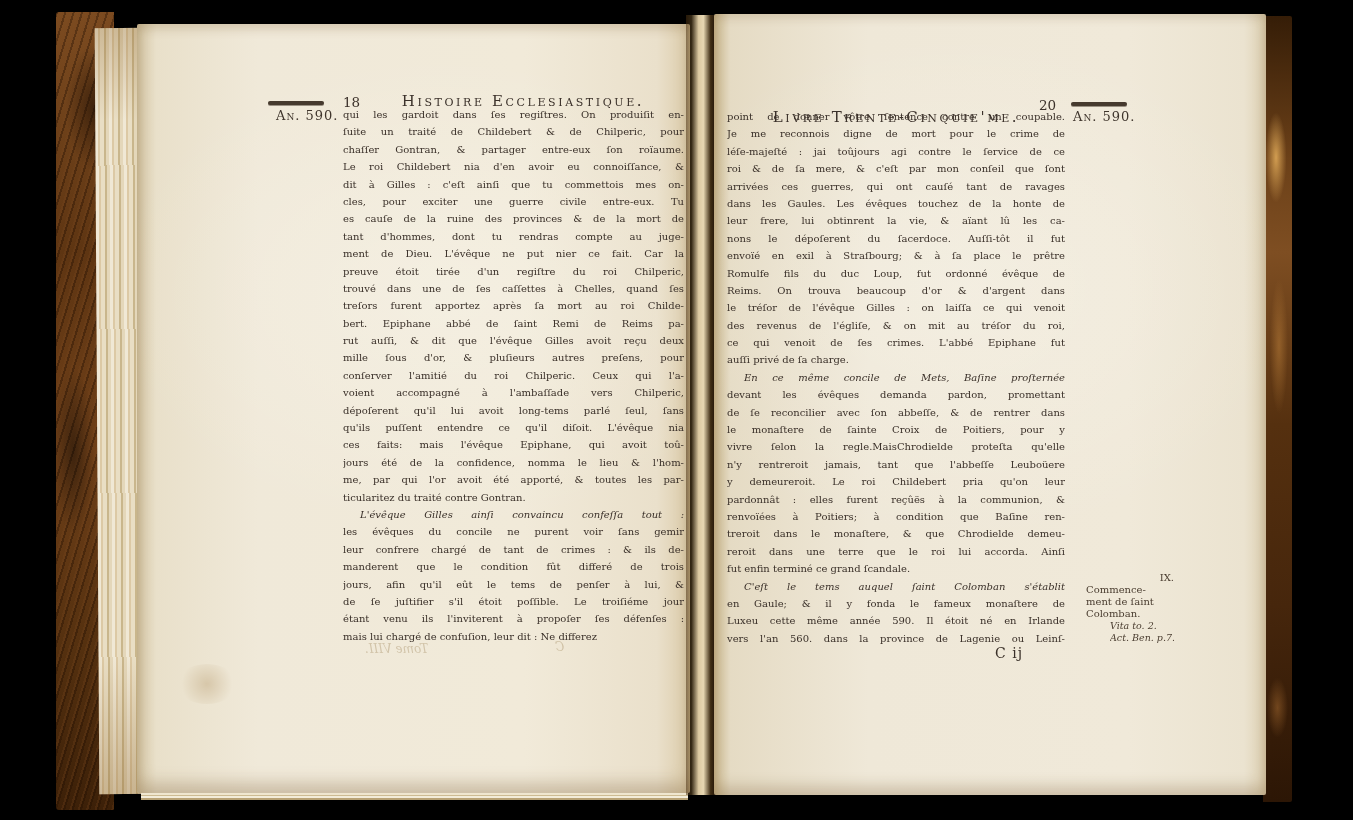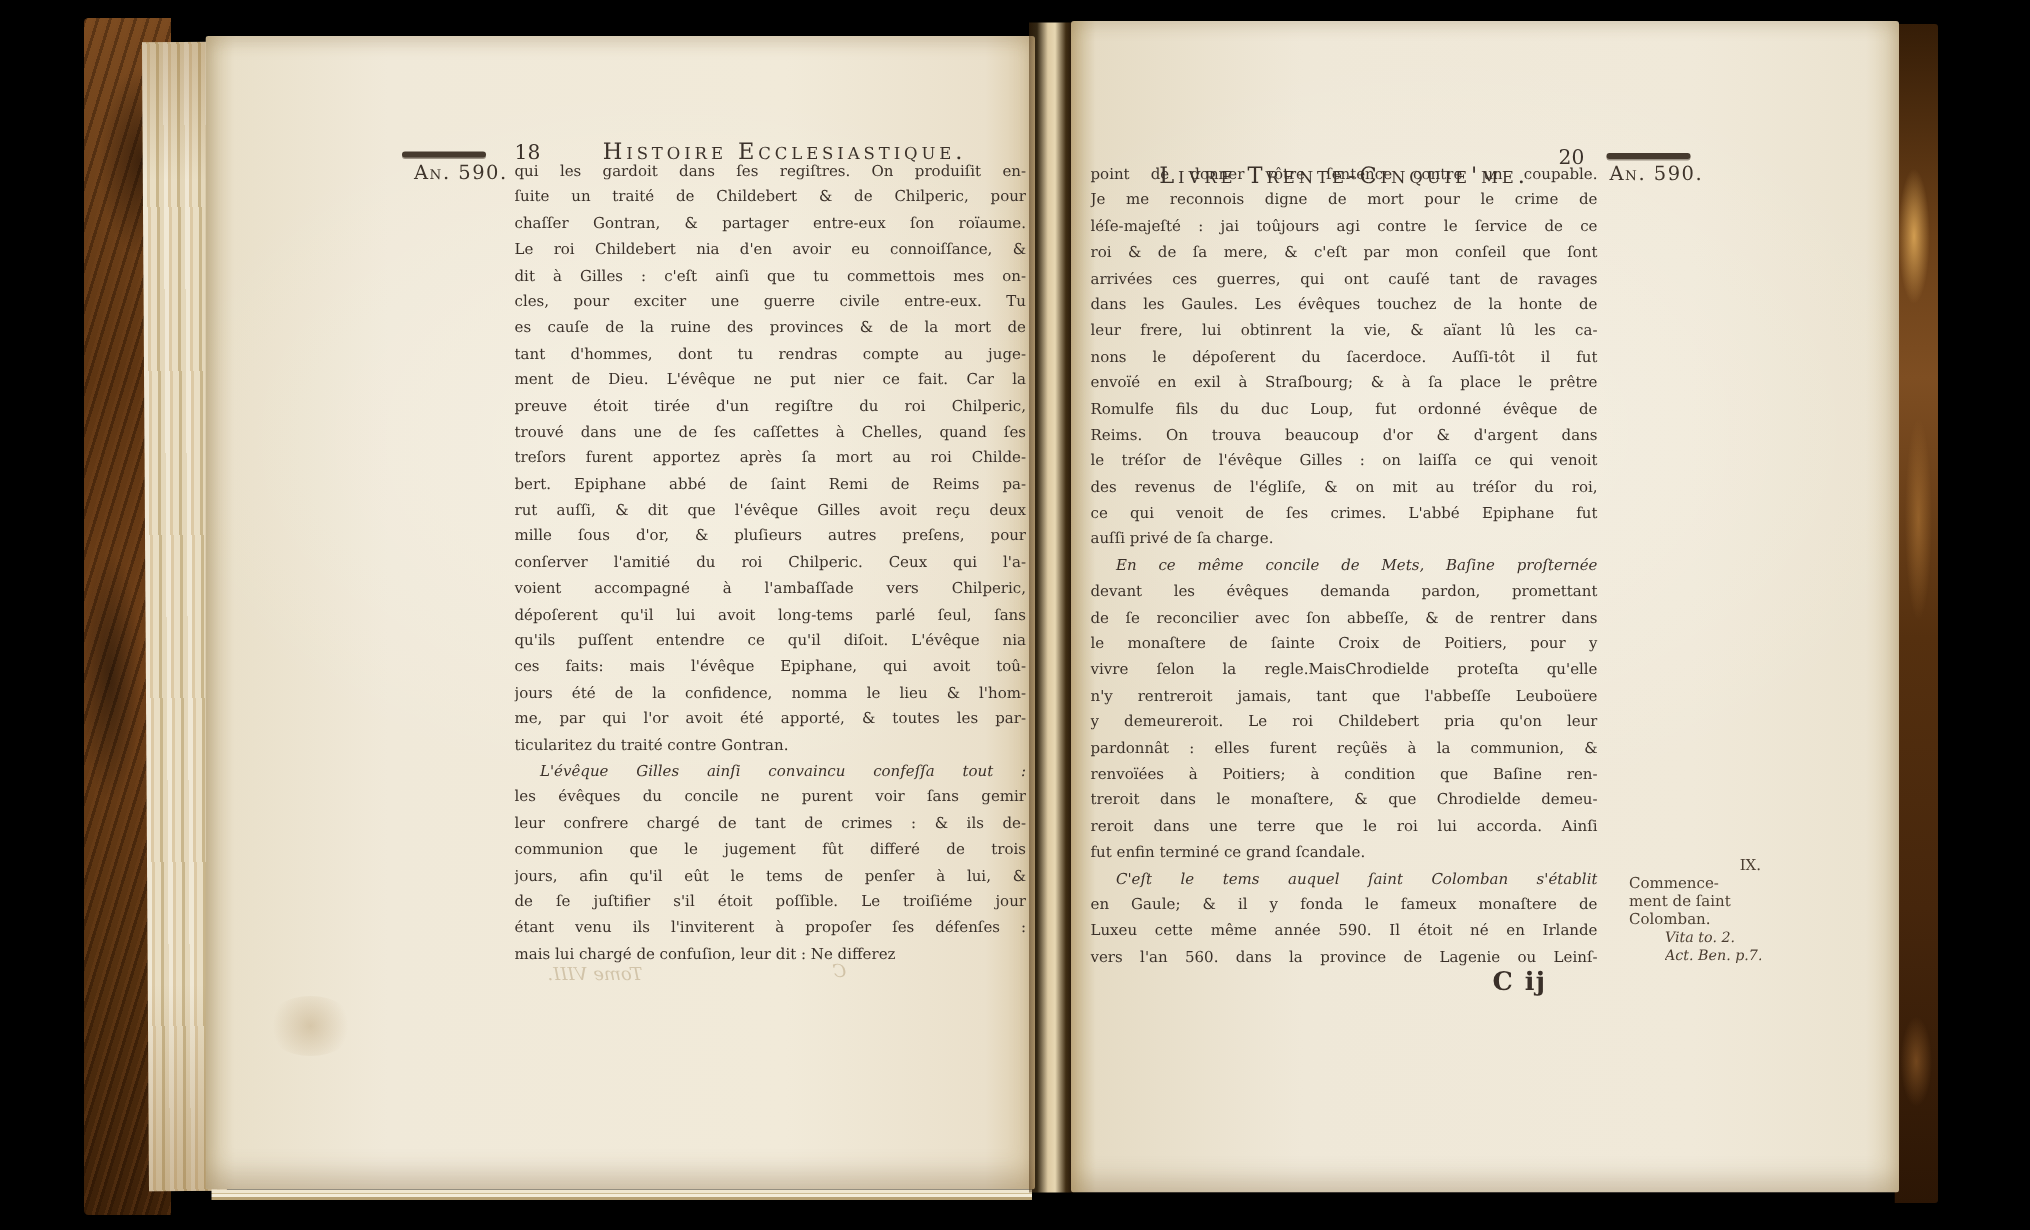--- a/index.html
+++ b/index.html
@@ -83,21 +83,21 @@
     text-align:justify;text-align-last:justify;height:17.4px;overflow:hidden;white-space:nowrap;
   }
   .body-text .line.para-end{text-align-last:left;}
   .body-text .line.indent{padding-left:17px;font-style:italic;}
   .left-col{width:341px;}
   .right-col{width:338px;}
   .side-note{font-size:10px;line-height:12px;color:#4a3d30;width:88px;}
   .side-note .line{height:12px;white-space:nowrap;overflow:hidden;text-align:left;}
   .side-note .line.center{text-align:right;}
   .side-note .line.it{font-style:italic;font-size:9.5px;margin-left:24px;}
-  .catchword{font-size:17px;color:#3a3029;letter-spacing:1px;font-weight:bold;}
+  .catchword{font-size:14px;color:#3a3029;letter-spacing:1px;}
   .ghost{color:rgba(140,110,60,.30);font-style:italic;transform:scaleX(-1);filter:blur(.4px);font-size:12px;white-space:nowrap;}
   .stain{border-radius:50%;background:radial-gradient(circle, rgba(150,110,50,.25), transparent 70%);}
 </style>
 </head>
 <body>
 
 <div class="abs board-left"></div>
 <div class="abs page-edges"></div>
 <div class="abs board-bottom"></div>
 <div class="abs board-right"></div>
@@ -128,21 +128,21 @@
       <div class="line">voient accompagné à l'ambaſſade vers Chilperic,</div>
       <div class="line">dépoſerent qu'il lui avoit long-tems parlé ſeul, ſans</div>
       <div class="line">qu'ils puſſent entendre ce qu'il diſoit. L'évêque nia</div>
       <div class="line">ces faits: mais l'évêque Epiphane, qui avoit toû-</div>
       <div class="line">jours été de la confidence, nomma le lieu &amp; l'hom-</div>
       <div class="line">me, par qui l'or avoit été apporté, &amp; toutes les par-</div>
       <div class="line para-end">ticularitez du traité contre Gontran.</div>
       <div class="line indent">L'évêque Gilles ainſi convaincu confeſſa tout :</div>
       <div class="line">les évêques du concile ne purent voir ſans gemir</div>
       <div class="line">leur confrere chargé de tant de crimes : &amp; ils de-</div>
-      <div class="line">communion que le jugement fût differé de trois</div>
+      <div class="line">manderent que le condition fût differé de trois</div>
       <div class="line">jours, afin qu'il eût le tems de penſer à lui, &amp;</div>
       <div class="line">de ſe juſtifier s'il étoit poſſible. Le troiſiéme jour</div>
       <div class="line">étant venu ils l'inviterent à propoſer ſes défenſes :</div>
       <div class="line para-end">mais lui chargé de confuſion, leur dit : Ne differez</div>
     </div>
   <div class="abs ghost" style="left:228px;top:618px;">Tome VIII.</div>
   <div class="abs ghost" style="left:418px;top:616px;">C</div>
   <div class="abs stain" style="left:40px;top:640px;width:60px;height:40px;"></div>
 </div>
 

